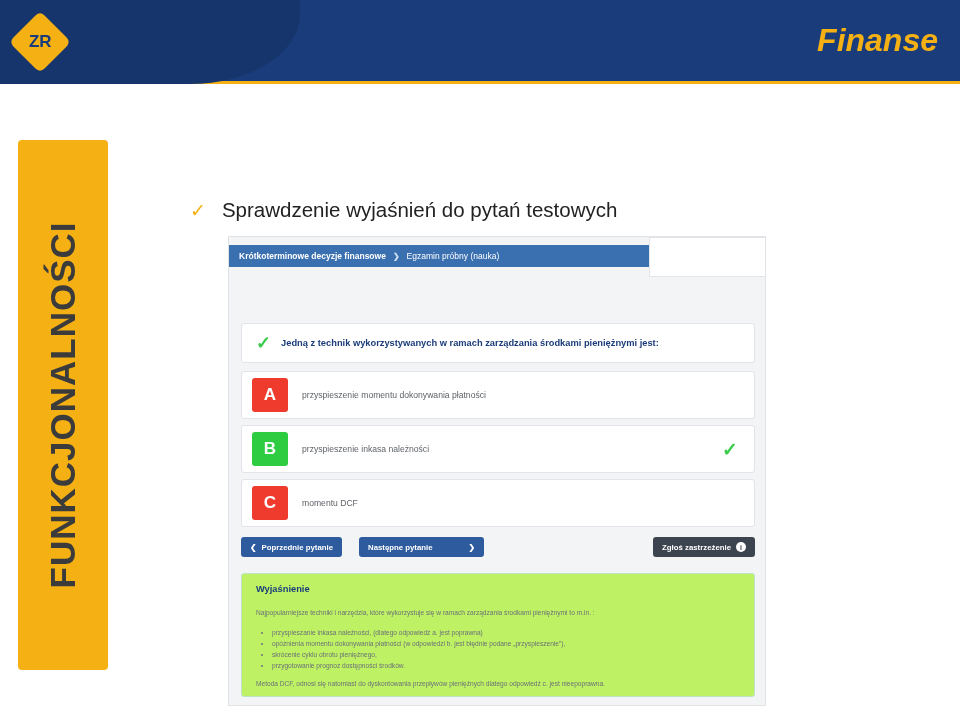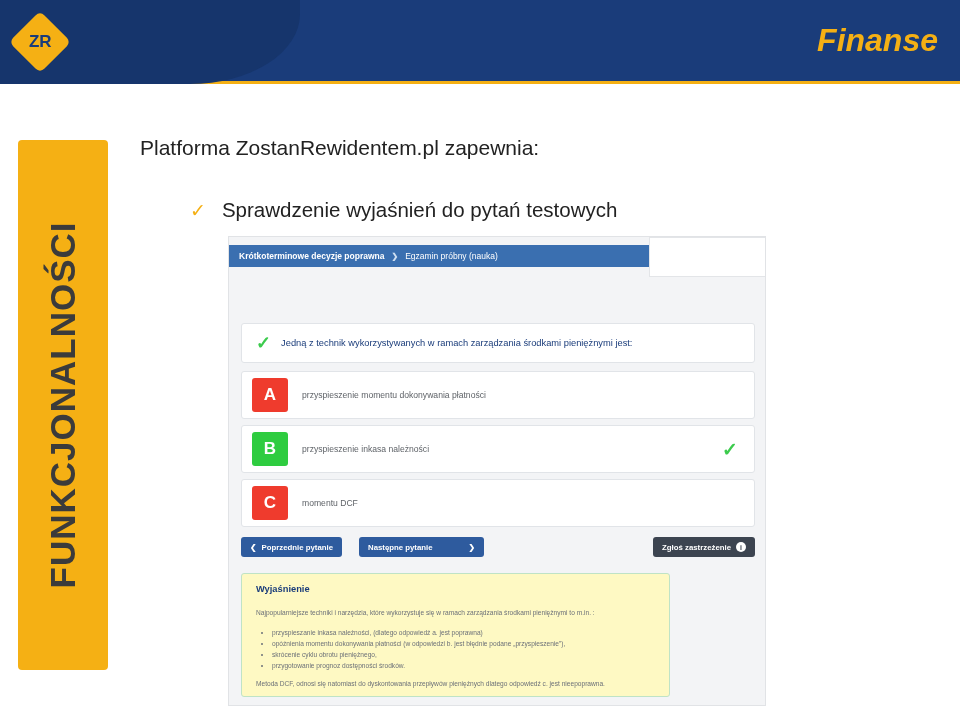--- a/index.html
+++ b/index.html
@@ -120,21 +120,21 @@
     background: #f5a623; border-radius: 3px; color: #fff;
     font-size: 8px; display: flex; align-items: center; justify-content: center;
   }
 
   .qtext-card {
     position: absolute; left: 12px; top: 86px; width: 514px; height: 40px;
     background: #fff; border: 1px solid #e1e4e8; border-radius: 3px;
     display: flex; align-items: center; gap: 10px; padding-left: 14px;
   }
   .tick-green { color: #3ccb4d; font-size: 18px; font-weight: bold; line-height: 1; }
-  .qtext { color: #1a3c7a; font-size: 9.3px; font-weight: normal; }
+  .qtext { color: #1a3c7a; font-size: 9.3px; font-weight: bold; }
 
   .ans {
     position: absolute; left: 12px; width: 514px; height: 48px;
     background: #fff; border: 1px solid #e1e4e8; border-radius: 3px;
     display: flex; align-items: center;
   }
   .ans-a { top: 134px; } .ans-b { top: 188px; } .ans-c { top: 242px; }
   .ans .letter {
     width: 36px; height: 34px; margin-left: 10px; border-radius: 3px;
     color: #fff; font-size: 17px; font-weight: bold;
@@ -158,22 +158,22 @@
   .nbtn.report {
     right: 0; background: #3c4450; 
   }
   .ibadge {
     width: 10px; height: 10px; border-radius: 50%;
     background: #fff; color: #3c4450; font-size: 7px; font-weight: bold;
     display: flex; align-items: center; justify-content: center;
   }
 
   .expl {
-    position: absolute; left: 12px; top: 336px; width: 429px; height: 124px;
-    background: #fef9c3; border: 1px solid #bfe3c6; border-radius: 3px;
+    position: absolute; left: 12px; top: 336px; width: 514px; height: 124px;
+    background: #bef264; border: 1px solid #bfe3c6; border-radius: 3px;
   }
   .expl-title {
     position: absolute; left: 14px; top: 10px;
     color: #1a3c7a; font-size: 9.3px; font-weight: bold;
   }
   .expl-intro {
     position: absolute; left: 14px; top: 34px; width: 484px;
     color: #6b7078; font-size: 6.6px; line-height: 1.5;
   }
   .expl-list {
@@ -198,32 +198,31 @@
         <span>ZR</span>
       </div>
     </div>
     <div class="header-title">Finanse</div>
   </div>
 
   <div class="side-banner">
     <div class="side-banner-text">FUNKCJONALNOŚCI</div>
   </div>
 
-  <div class="lead">Platforma ZostanRewidentem.pl zapewnia:</div>
   <div class="bullet">
     <span class="tick">✓</span>
     <span class="btext">Sprawdzenie wyjaśnień do pytań testowych</span>
   </div>
 
   <div class="shot">
     <div class="shot-topbar"></div>
     <div class="shot-whitebox"></div>
 
     <div class="crumbbar">
-      <span>Krótkoterminowe decyzje poprawna</span>
+      <span>Krótkoterminowe decyzje finansowe</span>
       <span class="chev">❯</span>
       <span class="crumb-light">Egzamin próbny (nauka)</span>
     </div>
 
 
     <div class="qtext-card">
       <span class="tick-green">✓</span>
       <span class="qtext">Jedną z technik wykorzystywanych w ramach zarządzania środkami pieniężnymi jest:</span>
     </div>
 

